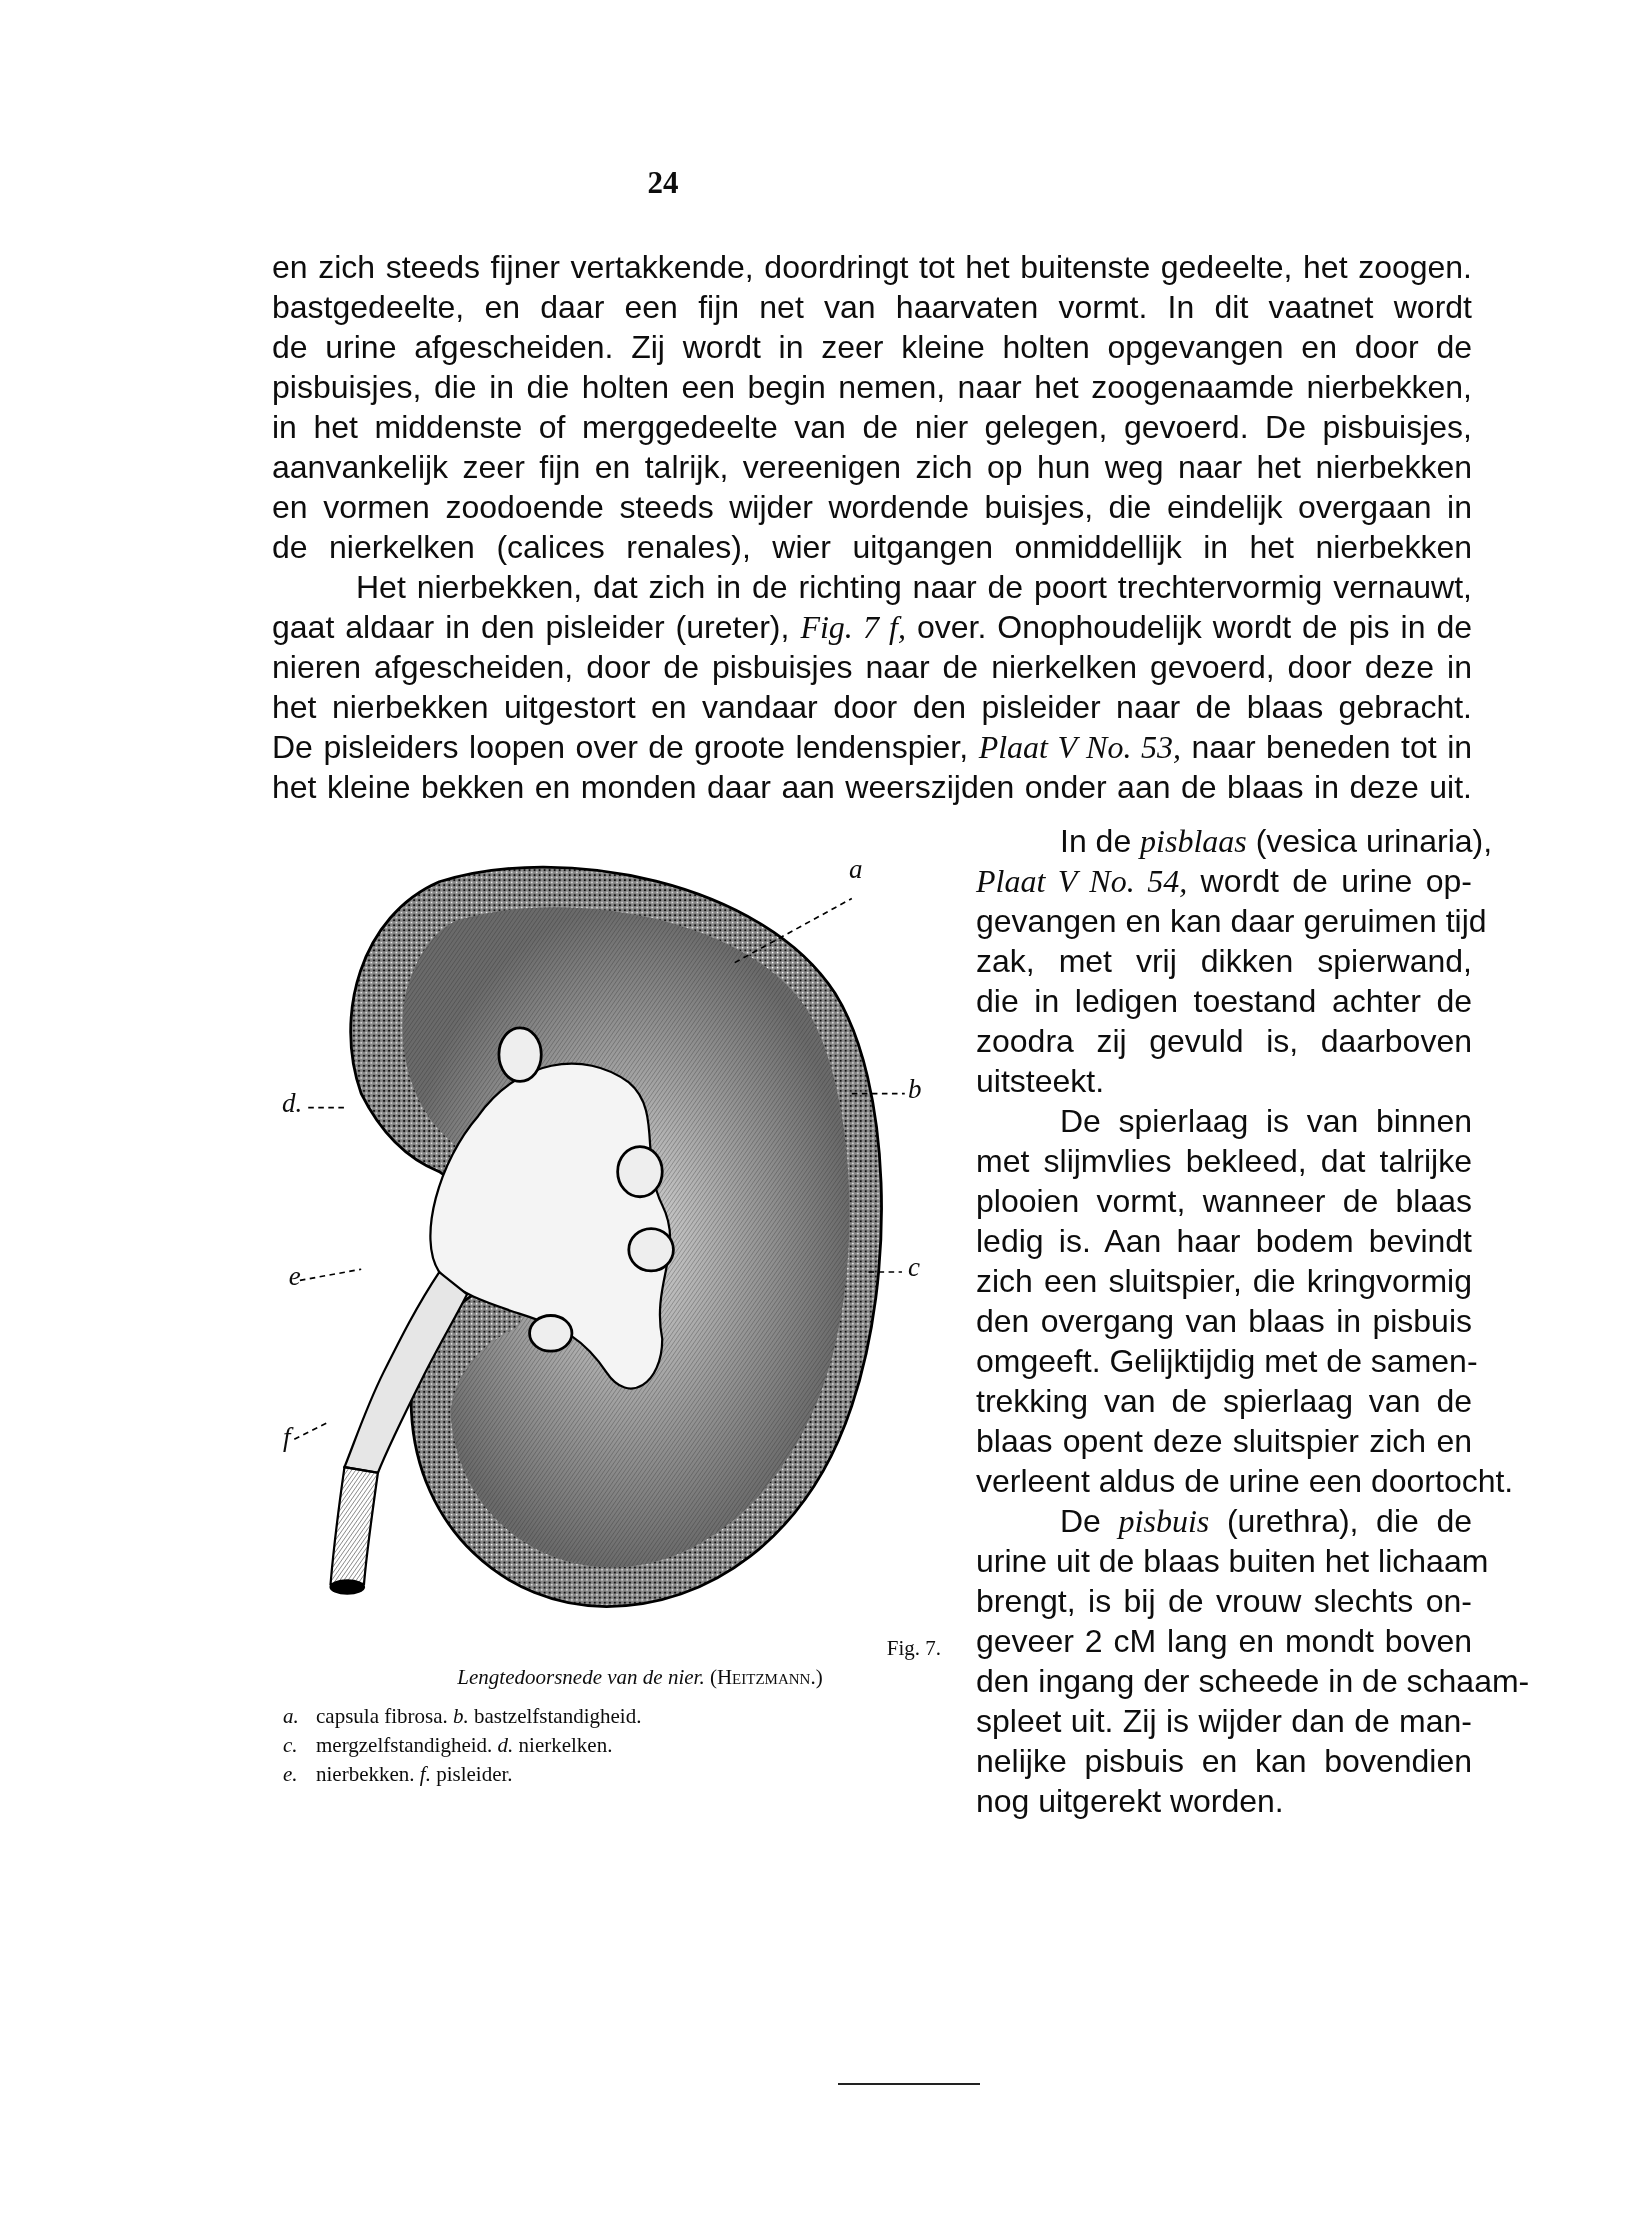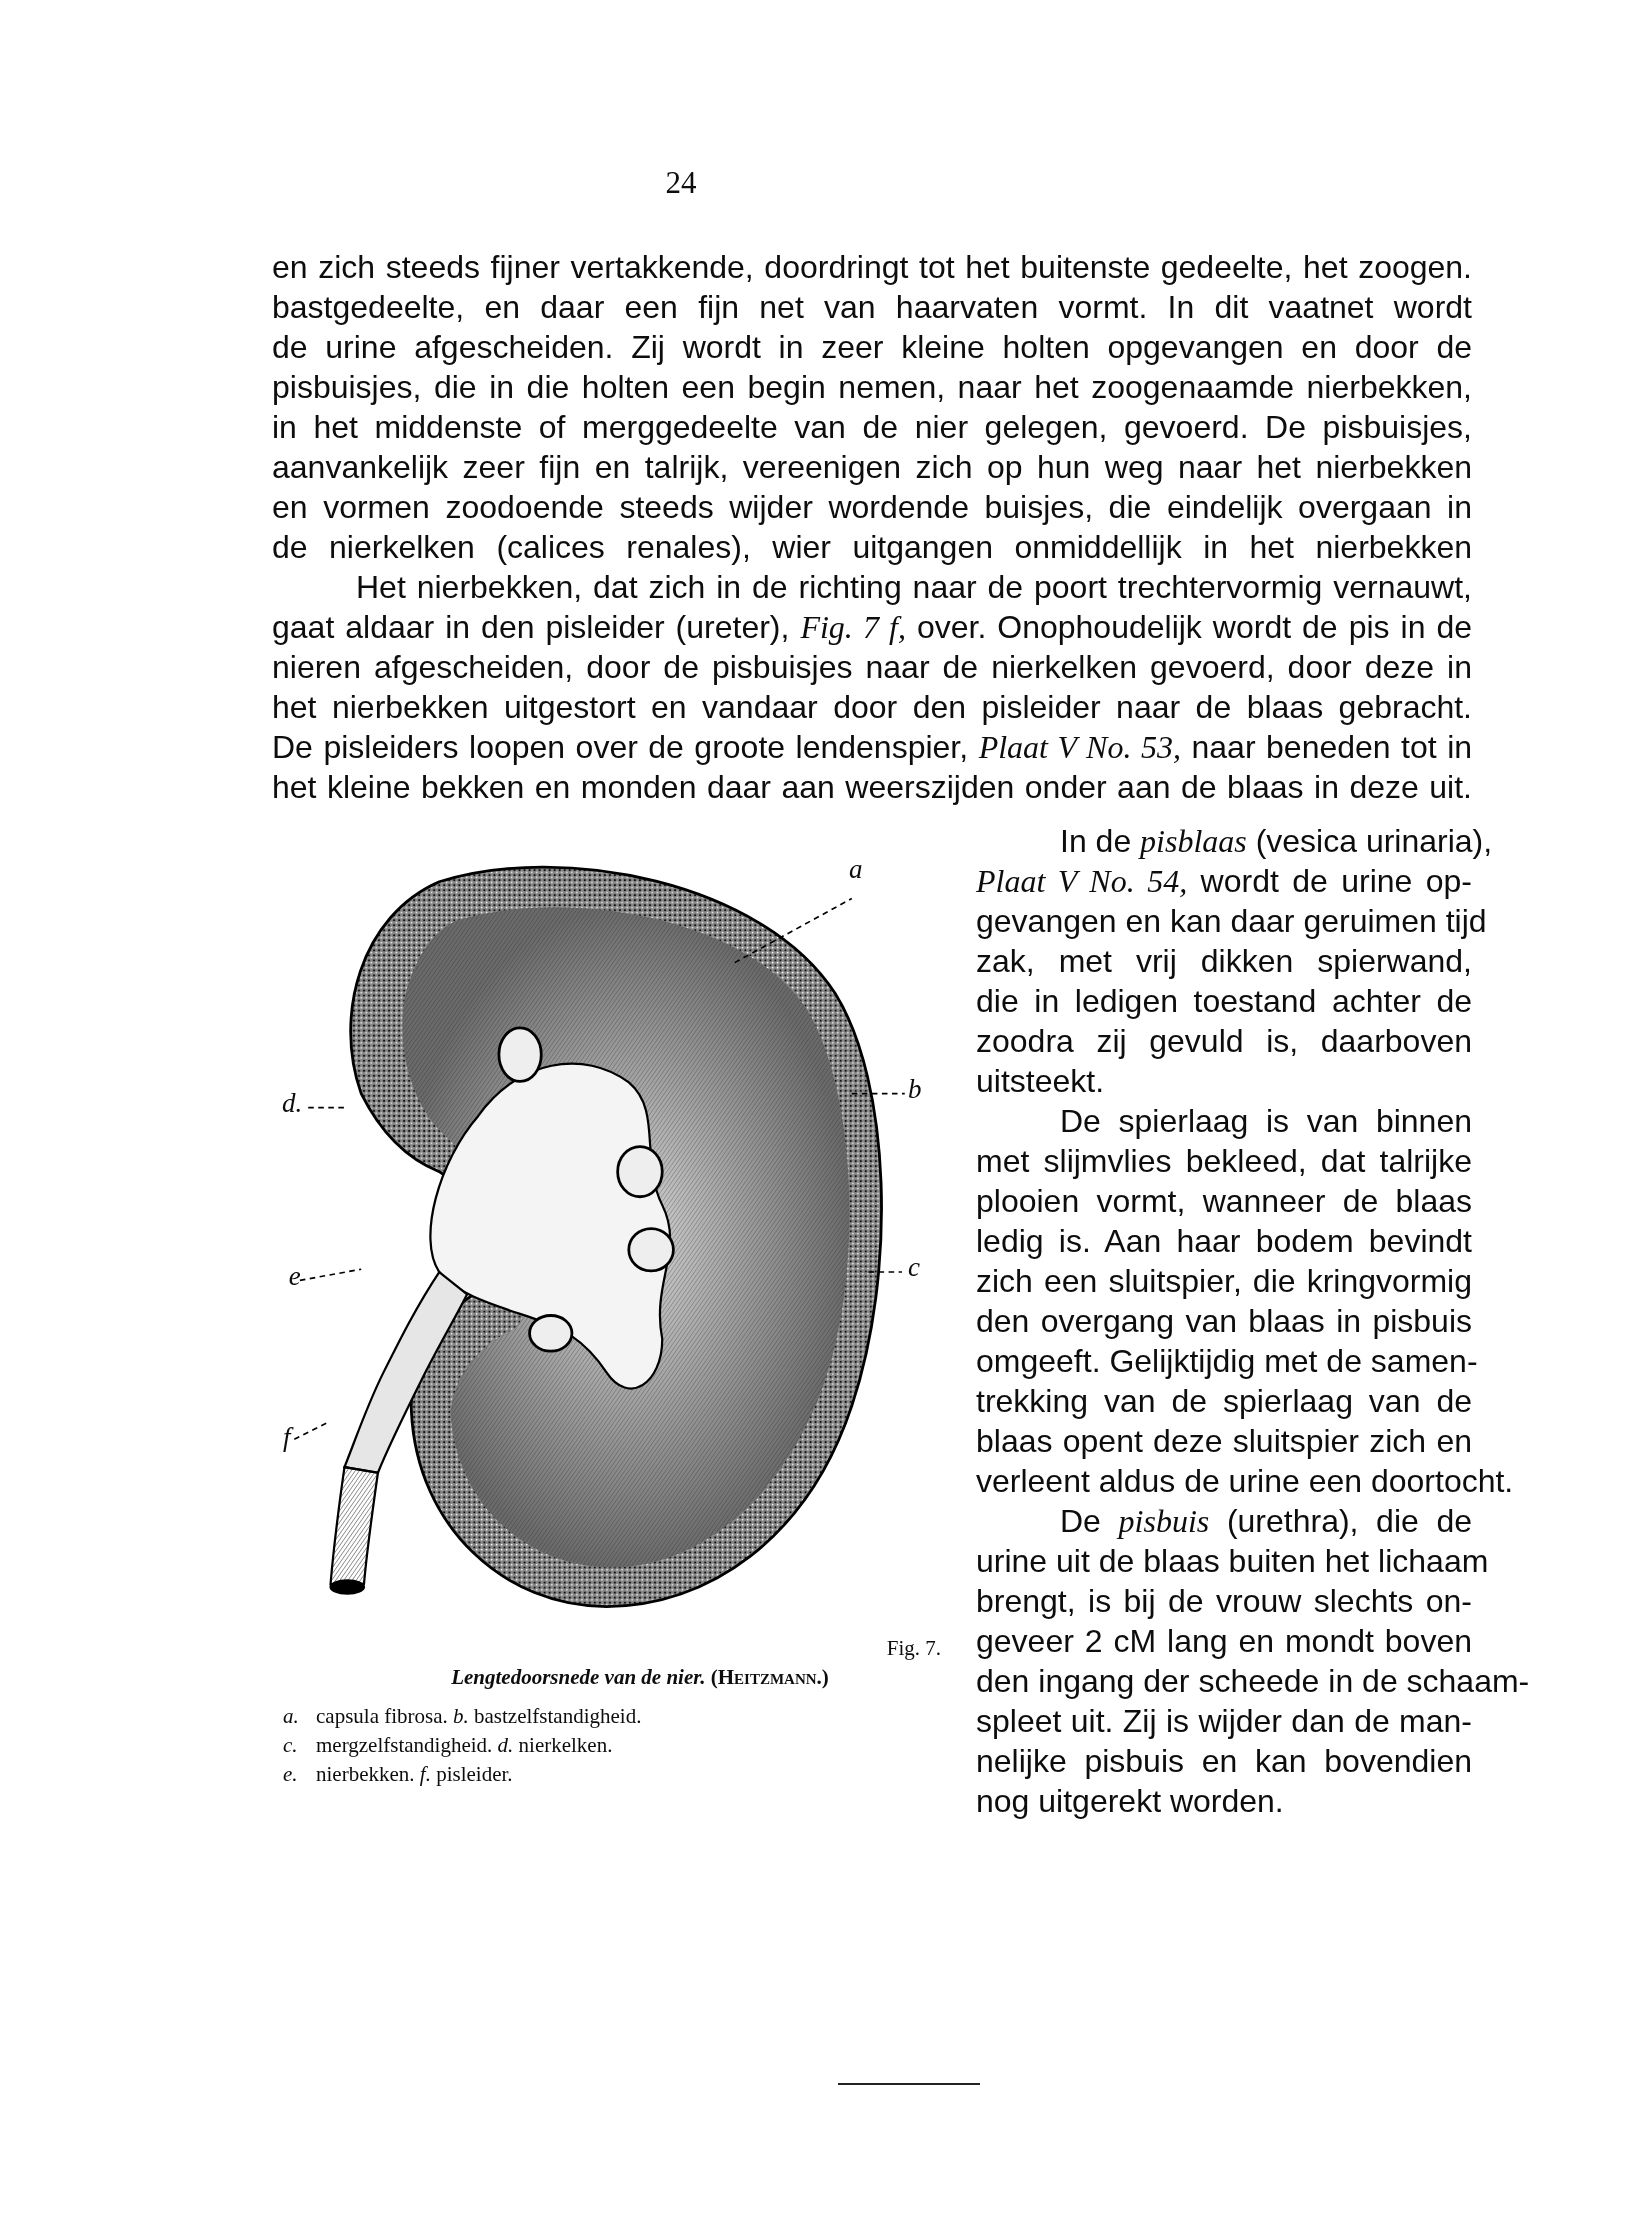--- a/index.html
+++ b/index.html
@@ -1,37 +1,37 @@
 <!DOCTYPE html>
 <html style="font-size:9px"><head>
 <meta charset="utf-8">
 <style>
   html, body { margin:0; padding:0; background:#ffffff; }
   body { width:1649px; height:2239px; position:relative; overflow:hidden;
          font-family:"Liberation Sans", sans-serif; color:#0d0d0d; }
   .page-number { position:absolute; top:165px; left:0; width:1326px; text-align:center;
-                 font-family:"Liberation Serif", serif; font-size:31px; font-weight:normal;padding-left:18px; }
+                 font-family:"Liberation Serif", serif; font-size:31px; font-weight:bold; }
   .full-text { position:absolute; left:272px; top:247px; width:1200px;
                font-family:"Liberation Sans Narrow","Liberation Sans", sans-serif;
                font-size:32px; line-height:40px; text-align:justify; }
   .full-text p { margin:0; }
   .line { display:block; text-align:justify; text-align-last:justify; white-space:nowrap; overflow:visible; }
   .line.last { text-align-last:left; }
   i { font-family:"Liberation Serif", serif; font-style:italic; }
   .right-col { position:absolute; left:976px; top:821px; width:496px;
                font-size:32px; line-height:40px; }
   .right-col .line { text-align:justify; text-align-last:justify; }
   .right-col .line.last { text-align-last:left; }
   .figure { position:absolute; left:272px; top:848px; width:669px; height:770px; }
   .figure svg { width:100%; height:100%; }
   .fig-label { position:absolute; font-family:"Liberation Serif", serif; font-style:italic; font-size:27px; }
   .caption { position:absolute; left:272px; top:1634px; width:669px;
              font-family:"Liberation Serif", serif; font-size:21px; line-height:29px; }
   .cap-title { text-align:right; padding-left:100px; }
-  .cap-sub { text-align:center; padding-left:67px;font-weight:bold; }
+  .cap-sub { text-align:center; padding-left:67px; }
   .cap-sub .sc { font-variant:small-caps; font-style:normal; }
   .legend { margin-top:10px; padding-left:11px; }
   .legend .row { display:block; }
   .legend .k { font-style:italic; display:inline-block; width:33px; }
   .rule { position:absolute; left:838px; top:2083px; width:142px; height:1.7px; background:#222; }
 </style>
 </head>
 <body>
 
 <div class="page-number">24</div>

